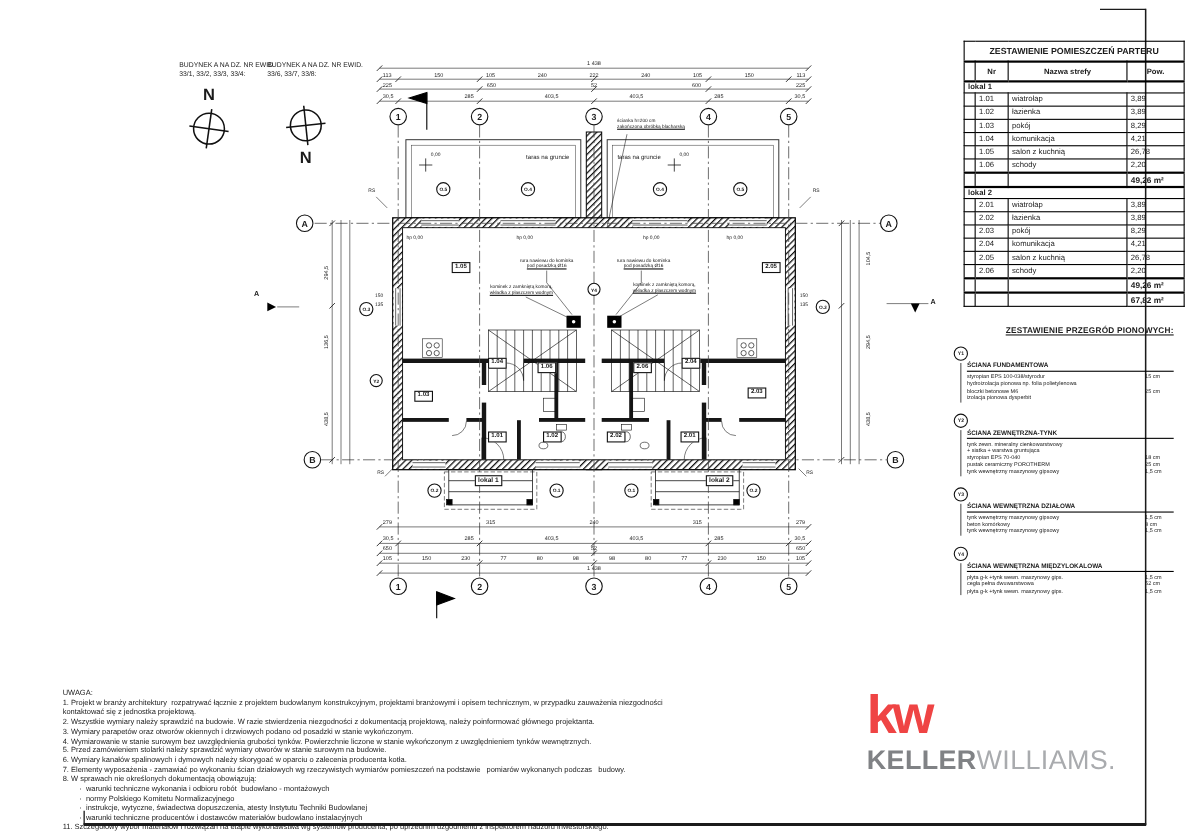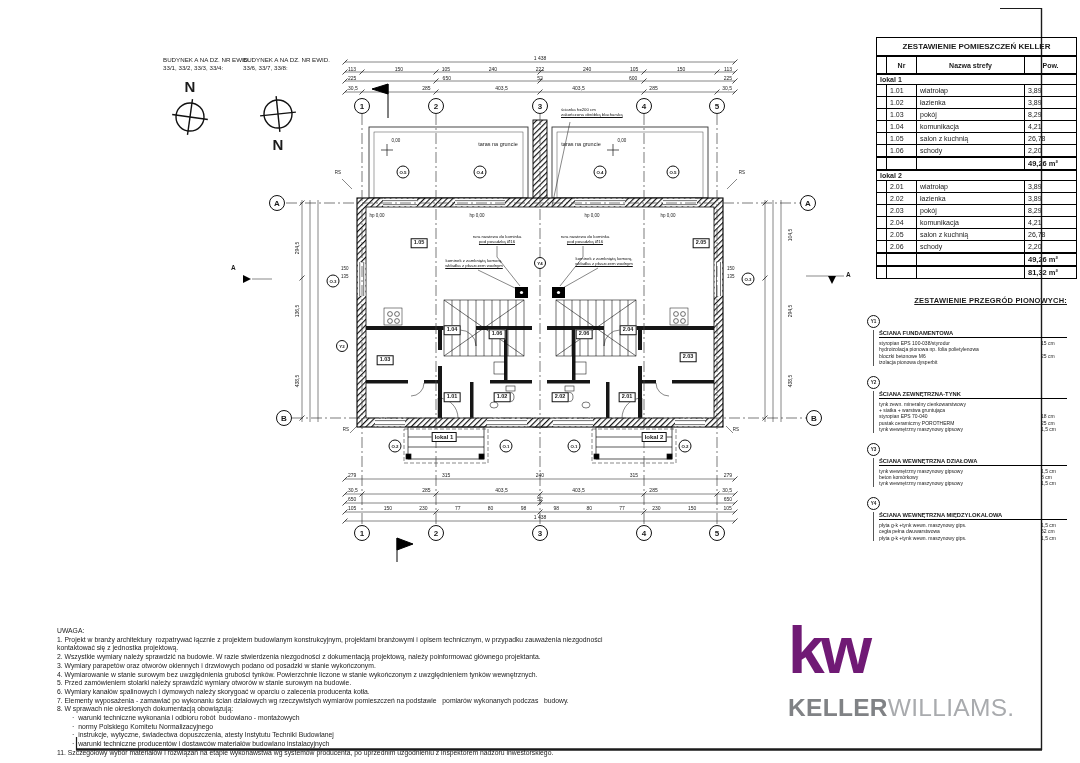--- a/index.html
+++ b/index.html
@@ -43,22 +43,22 @@
   .pbody{border-left:1px solid #555;margin-left:6px;padding-left:5px;}
   .pname{font-size:5.8px;font-weight:bold;border-bottom:1.5px solid #000;padding-bottom:1px;margin-bottom:2px;white-space:nowrap;}
   .player{display:flex;font-size:5px;line-height:6.4px;}
   .player span:first-child{flex:1;white-space:nowrap;}
   .pval{width:26px;white-space:nowrap;}
   
   .notes{position:absolute;left:57px;top:627px;width:640px;font-size:6.8px;line-height:8.7px;}
   .notes span{display:block;white-space:pre-wrap;}
   
   .logo{position:absolute;left:788px;top:622px;}
-  .kw{font-size:66px;line-height:56px;font-weight:800;letter-spacing:-4px;color:#701a75;}
-  .kwline{font-size:24.5px;letter-spacing:0.3px;margin-top:16px;white-space:nowrap;}
+  .kw{font-size:49px;line-height:56px;font-weight:800;letter-spacing:-4px;color:#ef4444;}
+  .kwline{font-size:24.5px;letter-spacing:0.3px;margin-top:0px;white-space:nowrap;}
   .keller{color:#808285;font-weight:bold;}
   .williams{color:#A9ABAE;font-weight:300;}
 </style>
 </head>
 <body>
 
 <div class="sheet">
 
   <svg width="1080" height="763" viewBox="0 0 1080 763">
     <defs>
@@ -540,21 +540,21 @@
   <div class="rt">
     <table>
       <colgroup>
           <col style="width:10px">
           <col style="width:30px">
           <col style="width:108px">
           <col style="width:52px">
         </colgroup>
       <tbody>
           <tr>
-            <td colspan="4" class="title">ZESTAWIENIE POMIESZCZEŃ KELLER</td>
+            <td colspan="4" class="title">ZESTAWIENIE POMIESZCZEŃ PARTERU</td>
           </tr>
       <tr>
         <td class="hcell"></td>
         <td class="hcell">Nr</td>
         <td class="hcell">Nazwa strefy</td>
         <td class="hcell">Pow.</td>
       </tr>
       <tr>
             <td colspan="4" class="grp">lokal 1</td>
           </tr>
@@ -642,21 +642,21 @@
       <tr>
             <td class="sum"></td>
             <td class="sum"></td>
             <td class="sum"></td>
             <td class="sum">49,26 m²</td>
           </tr>
       <tr>
             <td class="sum"></td>
             <td class="sum"></td>
             <td class="sum"></td>
-            <td class="sum">81,32 m²</td>
+            <td class="sum">67,82 m²</td>
           </tr>
     </tbody>
       </table>
   </div>
 
   <div class="pl">
     <div class="ptitle">ZESTAWIENIE PRZEGRÓD PIONOWYCH:</div>
 
     <div class="pitem">
       <div class="circle pmark">Y1</div>

